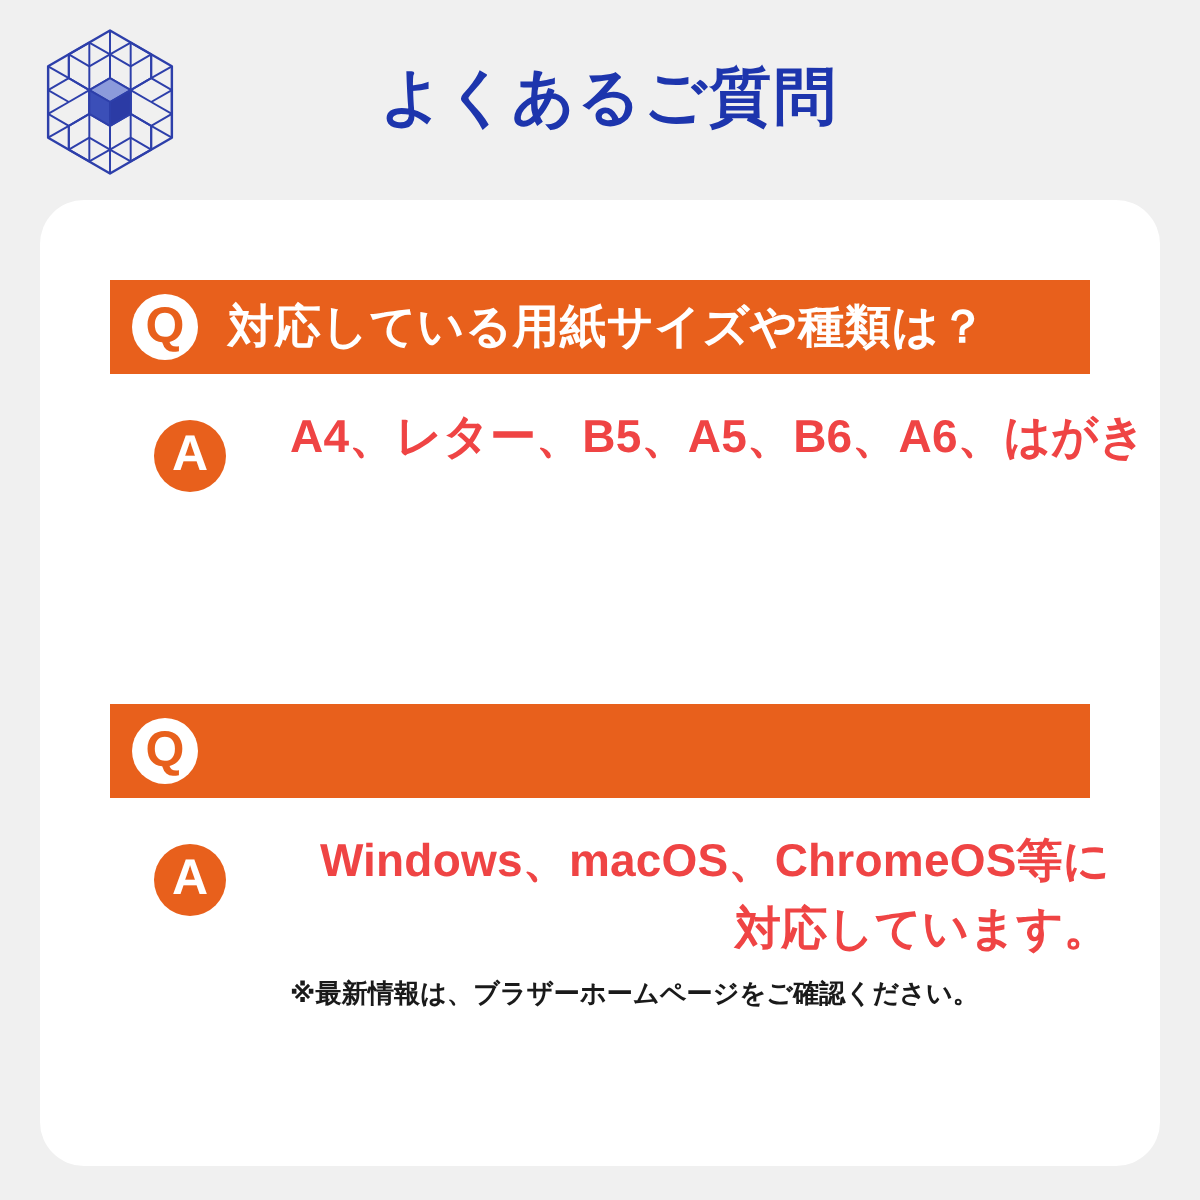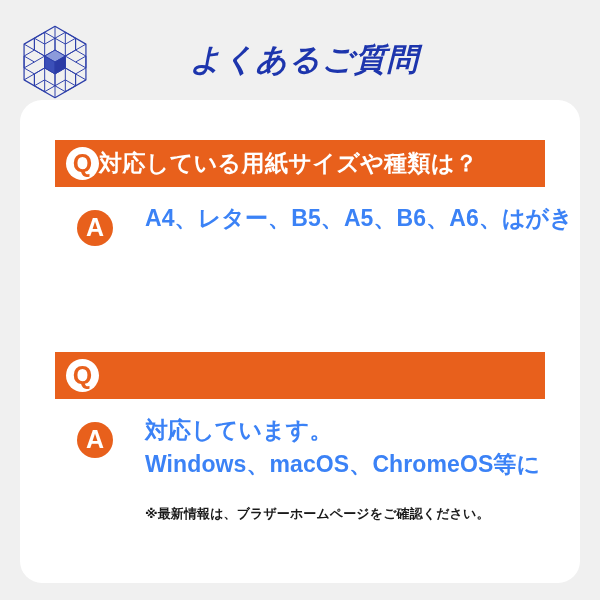--- a/index.html
+++ b/index.html
@@ -13,26 +13,25 @@
     background: #f0f0f0;
     font-family: "Liberation Sans", "DejaVu Sans", sans-serif;
     overflow: hidden;
     position: relative;
   }
 
   
   .header {
     position: absolute;
     left: 0;
-    top: 12px;
+    top: 1px;
     width: 600px;
     height: 95px;
     display: flex;
     align-items: center;
-    font-style: italic;
   }
   .logo {
     position: absolute;
     left: 17px;
     top: 12px;
     width: 76px;
     height: 76px;
   }
   .logo svg { display: block; }
 
@@ -87,20 +86,21 @@
     justify-content: center;
   }
   .q-badge span {
     font-size: 25px;
     font-weight: bold;
     color: #e8601c;
     line-height: 1;
     margin-top: -1px;
   }
   .q-text {
+    margin-left: 15px;
     font-size: 23px;
     font-weight: bold;
     color: #ffffff;
     letter-spacing: 0.4px;
     line-height: 1.2;
     white-space: nowrap;
   }
 
   .a-row {
     position: absolute;
@@ -127,27 +127,28 @@
     line-height: 1;
     margin-top: -1px;
   }
   .a-body {
     margin-left: 90px;
     padding-top: 4px;
   }
   .a-line {
     font-size: 23px;
     font-weight: bold;
-    color: #3b82f6;
+    color: #ef4444;
     line-height: 34px;
     letter-spacing: 0.1px;
     white-space: nowrap;
+    text-align: right;
   }
   .a-note {
-    margin-top: 24px;
+    margin-top: 7px;
     font-size: 13px;
     font-weight: bold;
     color: #1a1a1a;
     line-height: 18px;
     letter-spacing: 0.1px;
     white-space: nowrap;
   }
 </style>
 </head>
 <body>
@@ -231,20 +232,20 @@
     <div class="q-bar">
       <div class="q-badge">
         <span>Q</span>
       </div>
     </div>
     <div class="a-row">
       <div class="a-badge">
         <span>A</span>
       </div>
       <div class="a-body">
+        <div class="a-line">Windows、macOS、ChromeOS等に</div>
         <div class="a-line">対応しています。</div>
-        <div class="a-line">Windows、macOS、ChromeOS等に</div>
         <div class="a-note">※最新情報は、ブラザーホームページをご確認ください。</div>
       </div>
     </div>
   </div>
 
 </div>
 
 </body></html>

